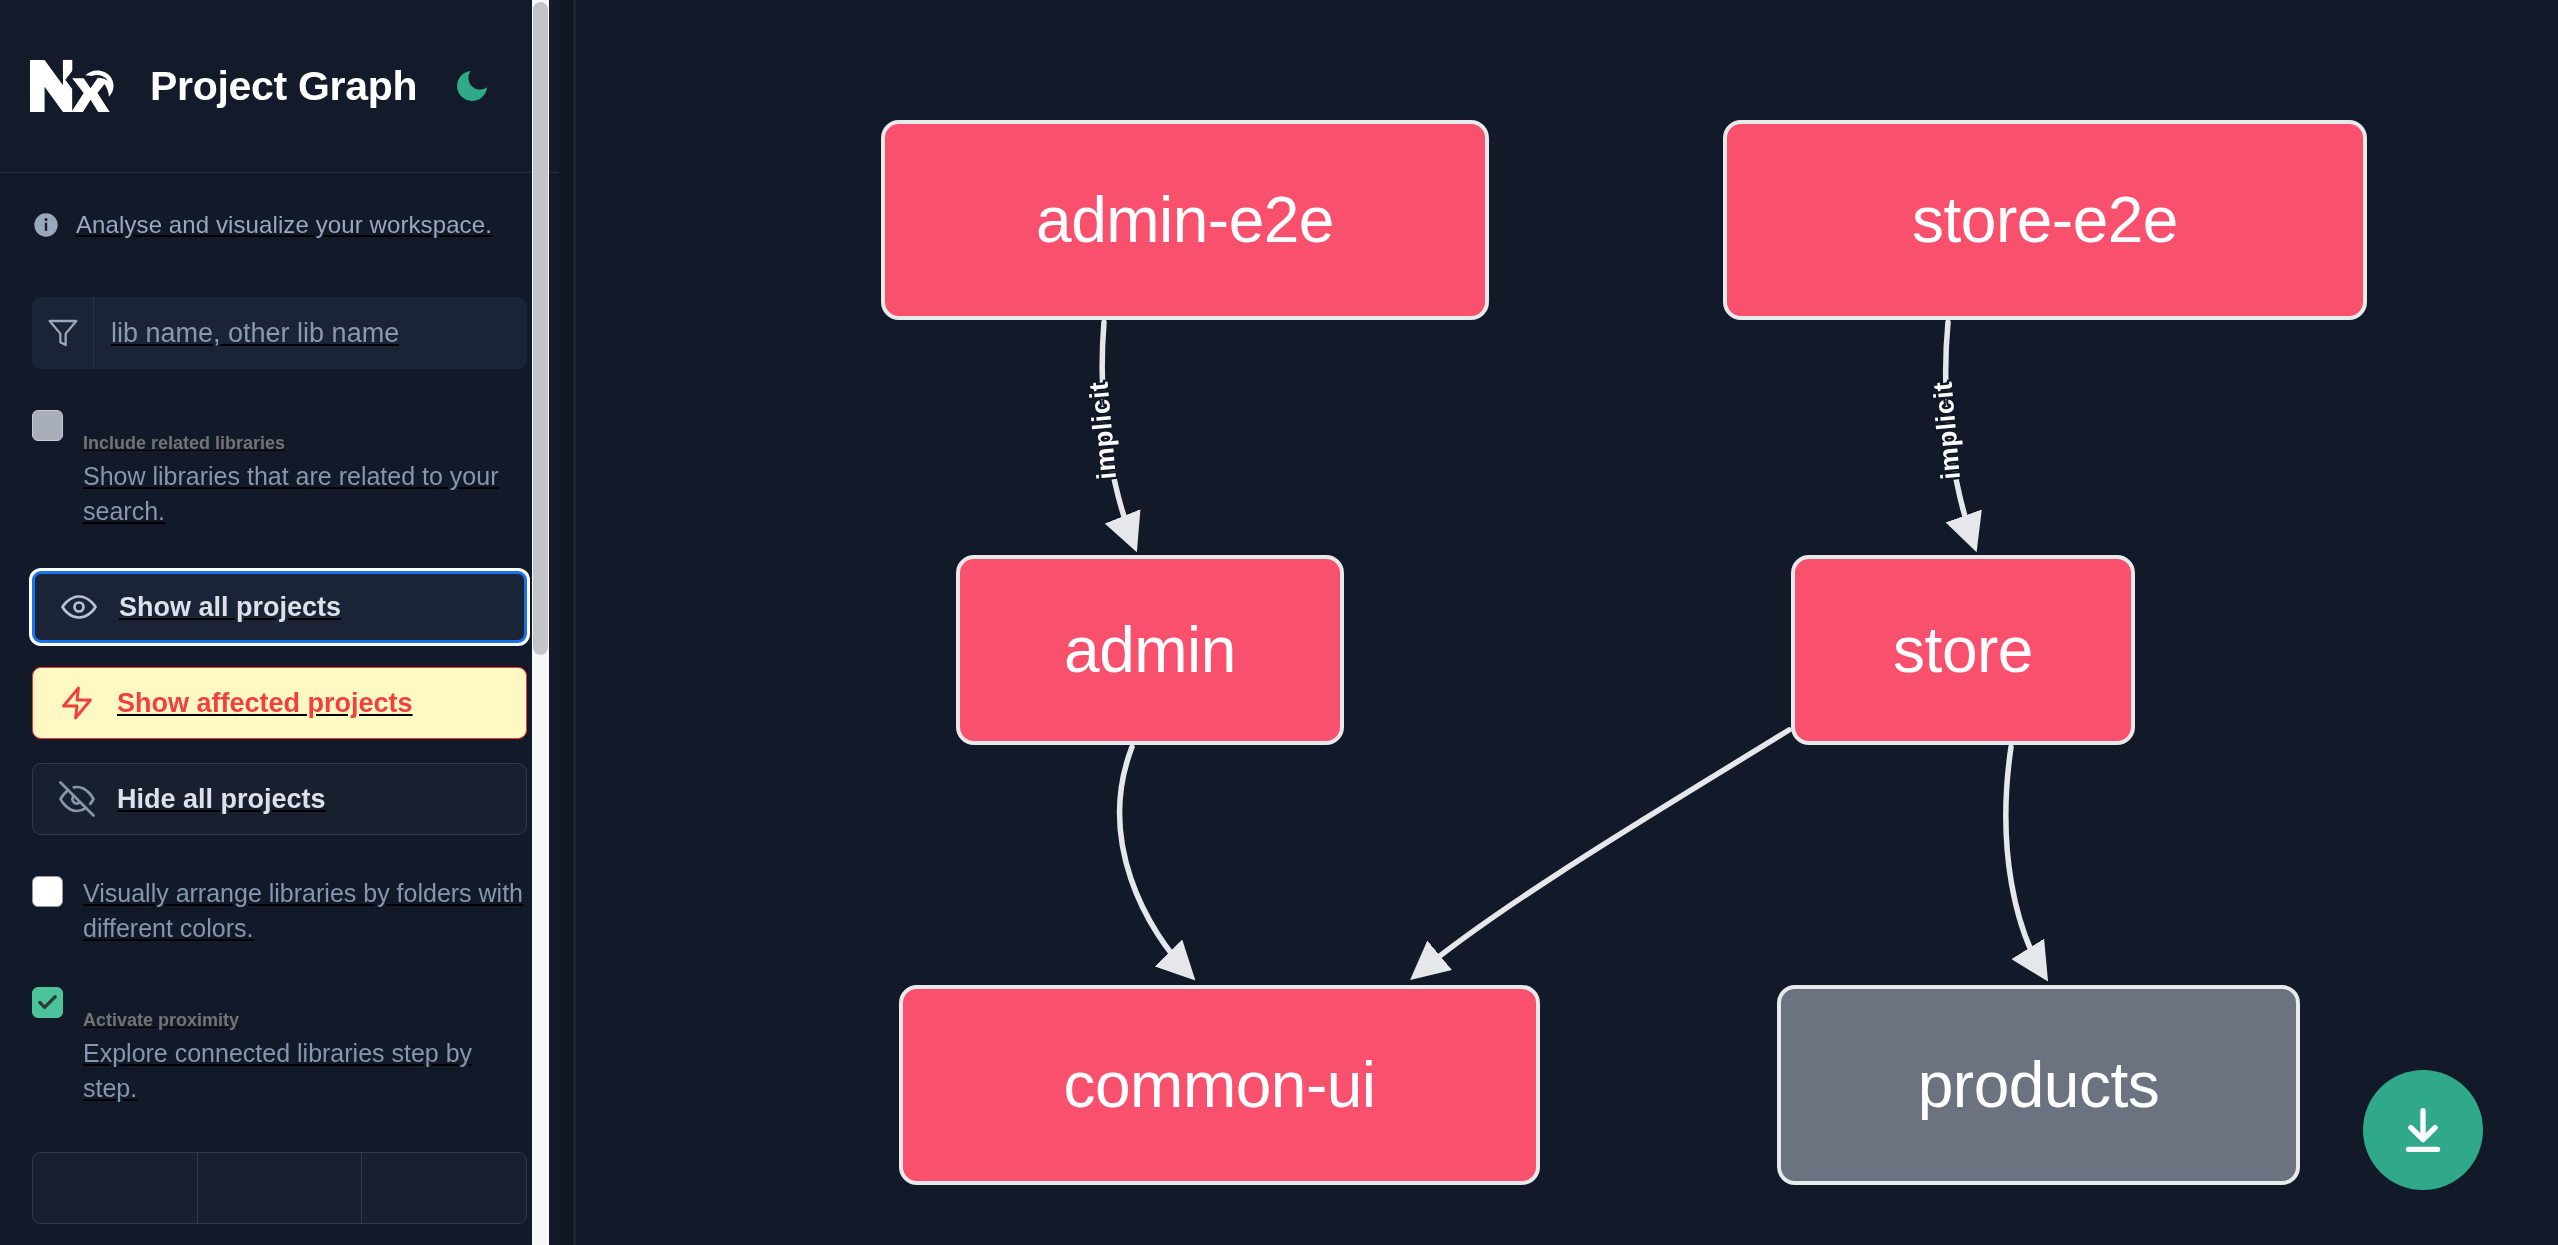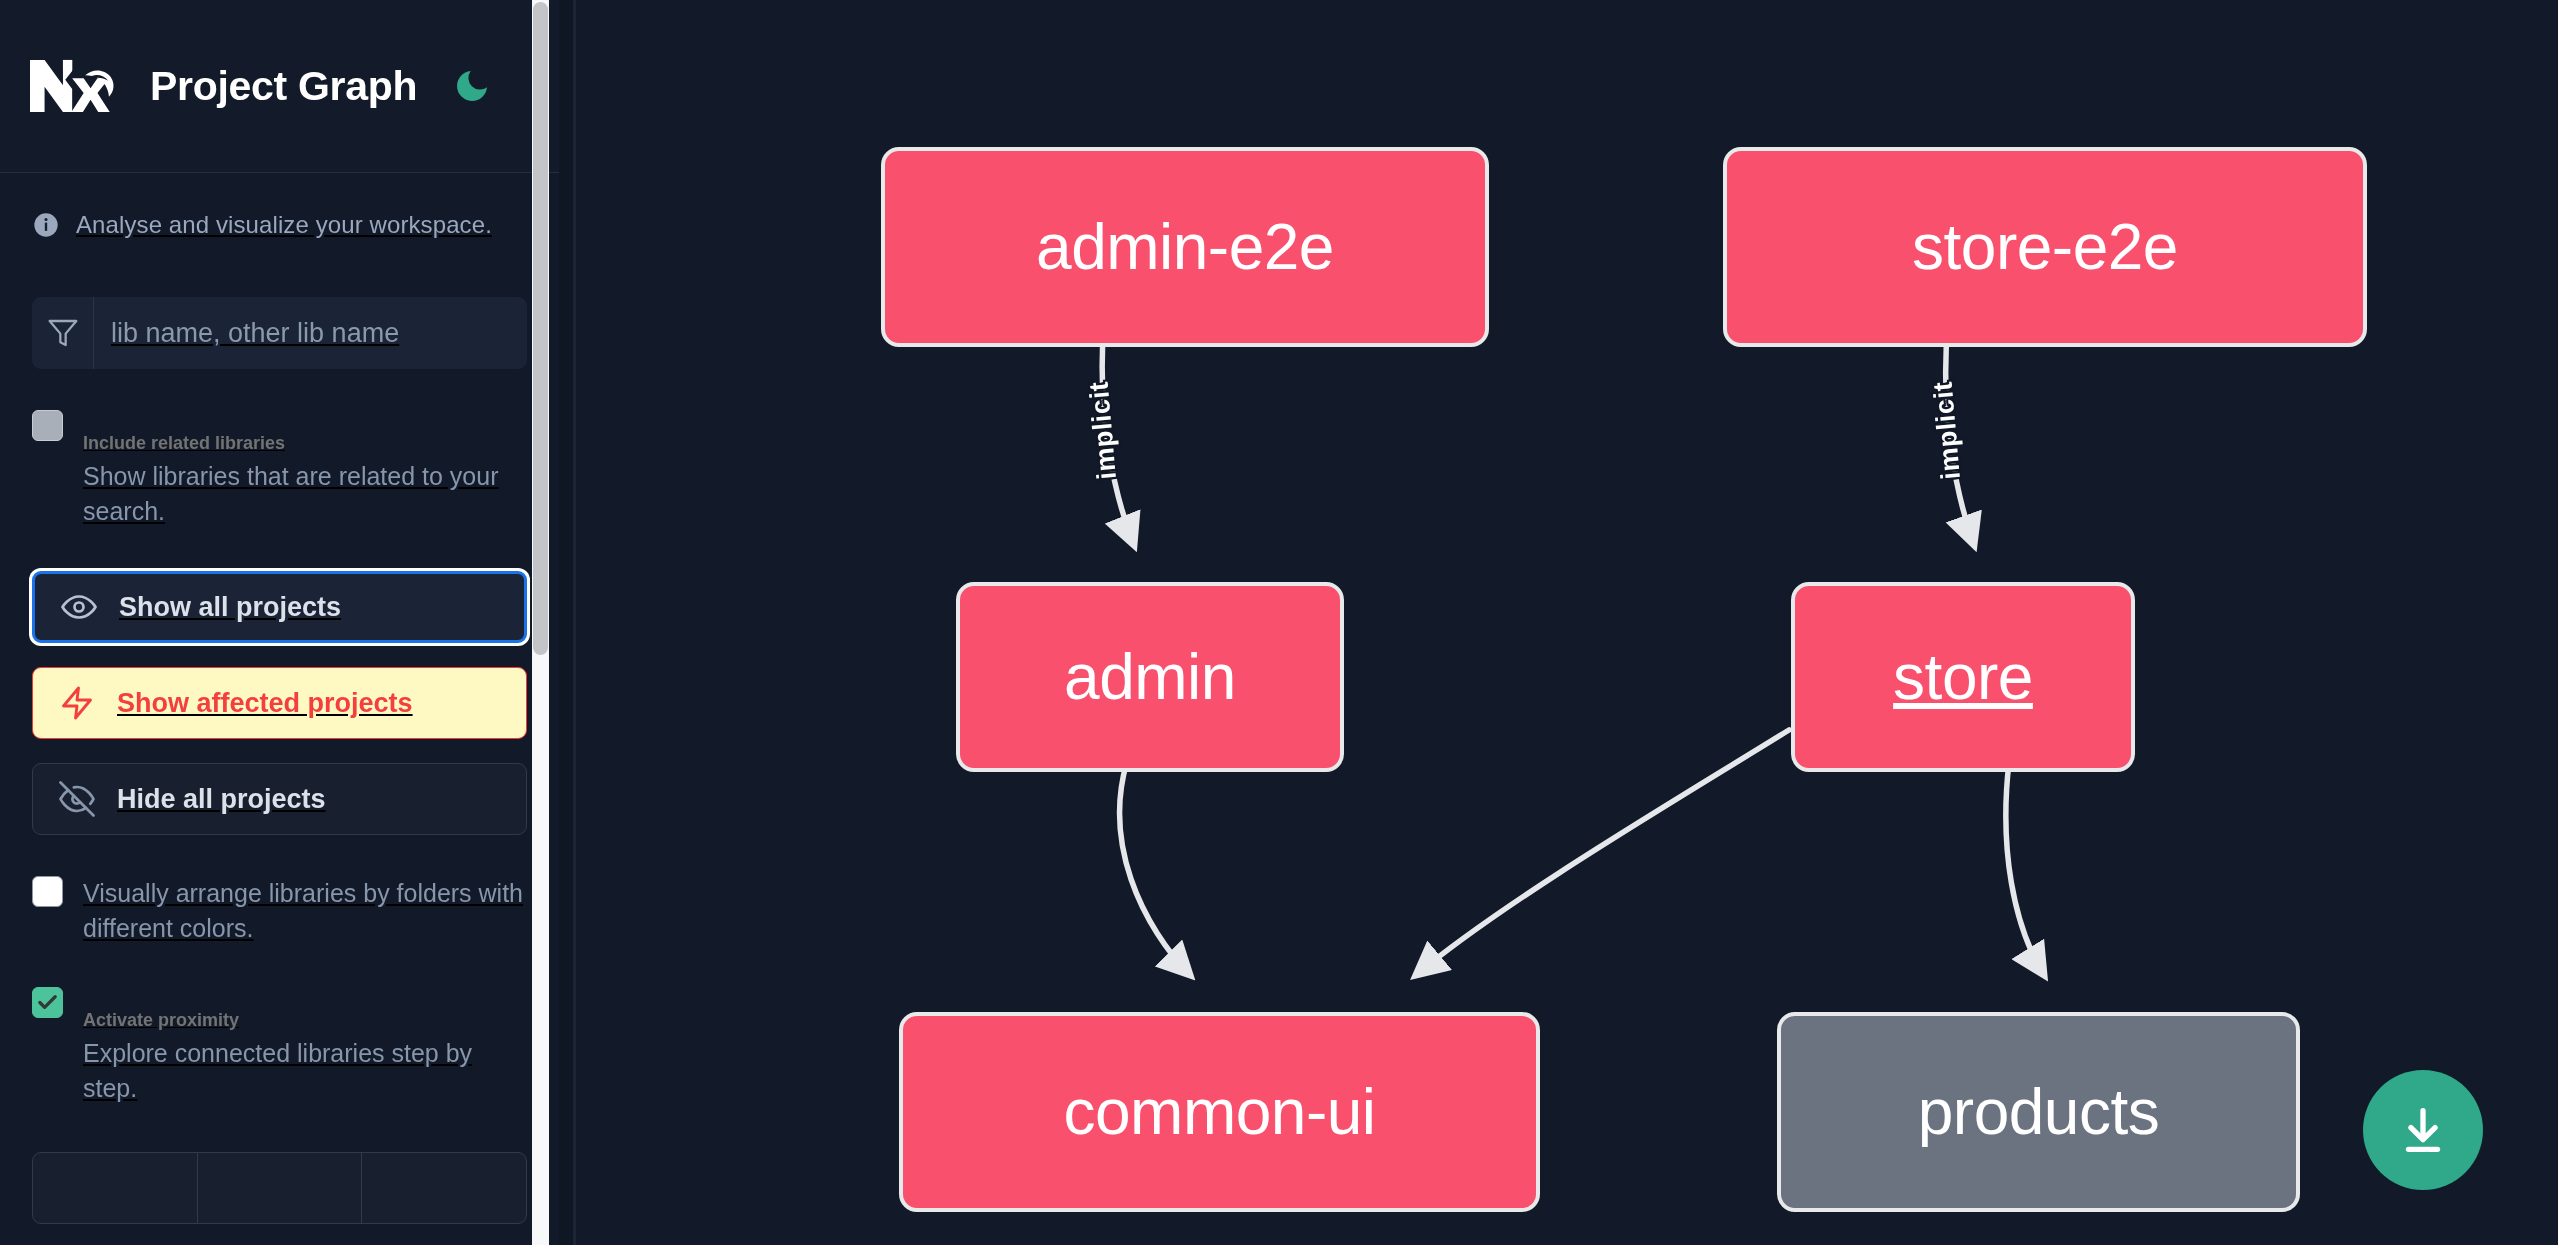--- a/index.html
+++ b/index.html
@@ -207,21 +207,20 @@
     align-items: center;
     justify-content: center;
     border-radius: 18px;
     border: 4px solid #e8e9ea;
     color: #ffffff;
     font-size: 64px;
     font-weight: 400;
     letter-spacing: -0.5px;
     cursor: pointer;
     white-space: nowrap;
-    margin-top: 27px;
   }
   .gnode.app { background: #f9506e; }
   .gnode.lib { background: #6b7280; }
 
   .edge-label {
     position: absolute;
     color: #ffffff;
     font-size: 27px;
     font-weight: 700;
     letter-spacing: 0.5px;
@@ -386,21 +385,21 @@
 
     <div class="gnode app" style="left:305px; top:120px; width:608px; height:200px;">
       <span>admin-e2e</span>
     </div>
     <div class="gnode app" style="left:1147px; top:120px; width:644px; height:200px;">
       <span>store-e2e</span>
     </div>
     <div class="gnode app" style="left:380px; top:555px; width:388px; height:190px;">
       <span>admin</span>
     </div>
-    <div class="gnode app" style="left:1215px; top:555px; width:344px; height:190px;text-decoration:underline;">
+    <div class="gnode app" style="left:1215px; top:555px; width:344px; height:190px;">
       <span>store</span>
     </div>
     <div class="gnode app" style="left:323px; top:985px; width:641px; height:200px;">
       <span>common-ui</span>
     </div>
     <div class="gnode lib" style="left:1201px; top:985px; width:523px; height:200px;">
       <span>products</span>
     </div>
 
     <div class="edge-label" style="left:478px; top:415px; transform: rotate(-95deg);">implicit</div>

